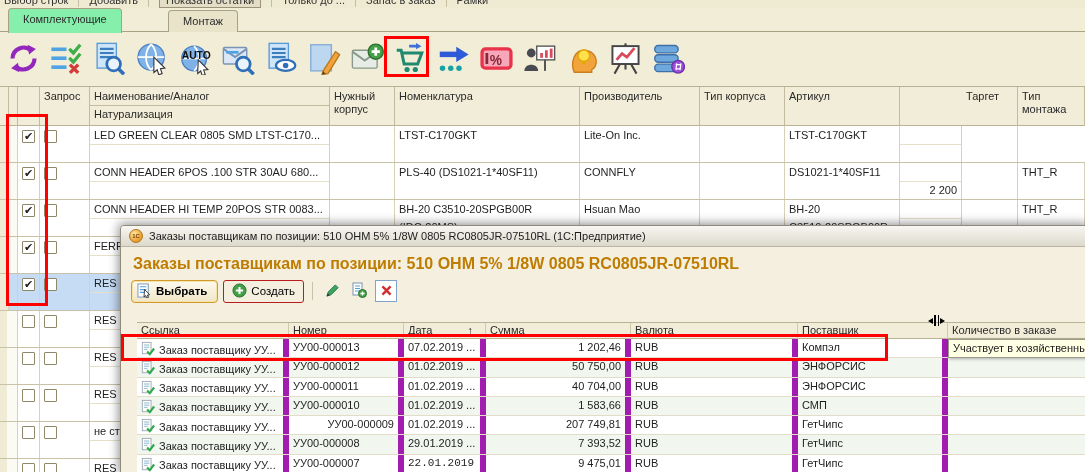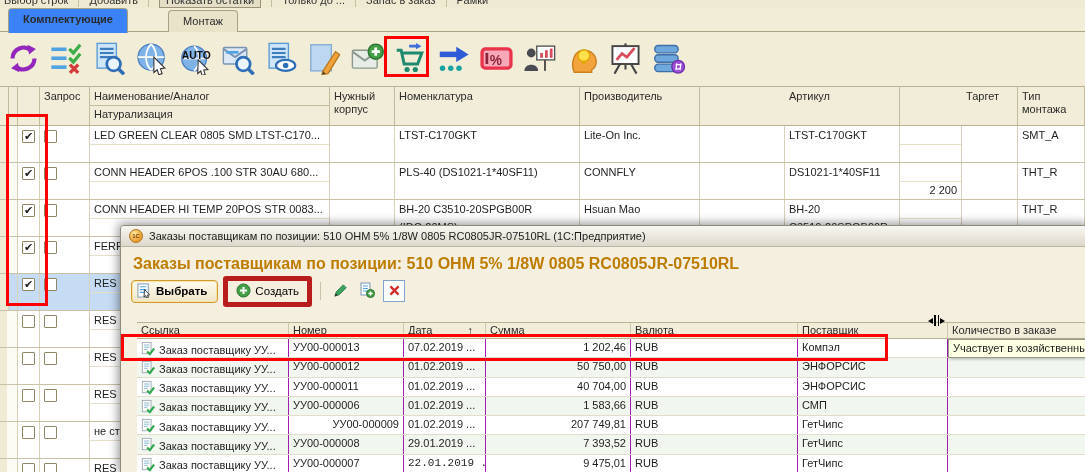--- a/index.html
+++ b/index.html
@@ -12,21 +12,21 @@
   .top-strip-inner { position:absolute; top:-9px; left:4px; display:flex; align-items:center; gap:10px; height:17px; white-space:nowrap; }
   .ts-item { color:#333; }
   .ts-btn { border:1px solid #9a937a; background:#e4dec6; padding:0 6px; height:16px; line-height:15px; }
   .ts-sep { width:1px; height:14px; background:#c5bea2; }
 
   
   .tabs { position:absolute; top:8px; left:0; width:1085px; height:24px; }
   .tabs-underline { position:absolute; left:0; top:23px; width:1085px; height:1px; background:#a9a183; }
   .tab { position:absolute; top:0; height:24px; padding:4px 14px 0; border:1px solid #a9a183; border-bottom:none;
          border-radius:4px 4px 0 0; background:#e9e3ca; color:#2a2a2a; z-index:1; }
-  .tab.active { background:#3b82f6; z-index:3; height:25px; font-weight:bold; }
+  .tab.active { background:#86efac; z-index:3; height:25px; font-weight:normal; }
   .tab.t2 { left:168px; top:2px; height:22px; }
 
   
   .icon-toolbar { position:absolute; top:32px; left:0; width:1085px; height:54px; background:#f2edd7; }
   .tool-btn { position:absolute; top:4px; width:38px; height:44px; display:flex; align-items:center; justify-content:center; }
   .tool-btn svg { width:33px; height:33px; }
 
   
   .main-table { position:absolute; top:86px; left:0; width:1085px; height:386px; background:#fff; border-top:1px solid #b9b294; }
   .mt-header { position:relative; height:39px; background:#f2edd8; border-bottom:1px solid #b9b294; }
@@ -54,32 +54,32 @@
             border:1px solid #8e8a7c; border-radius:4px 4px 0 0; box-shadow:-3px -3px 10px rgba(0,0,0,.25), 3px 3px 12px rgba(0,0,0,.35); z-index:20; }
   .dlg-titlebar { height:21px; background:linear-gradient(#f8f6f1, #dcd8cc); border-bottom:1px solid #b9b5a7;
                   border-radius:3px 3px 0 0; display:flex; align-items:center; padding:0 8px; gap:6px; }
   .onec-ball { width:14px; height:14px; border-radius:50%; background:radial-gradient(circle at 35% 30%, #ffe9a0, #e89b2d 70%);
                border:1px solid #b5741a; color:#7a3e00; font-size:6px; font-weight:bold; display:flex; align-items:center; justify-content:center; }
   .dlg-title { font-size:11px; color:#1c1c1c; white-space:nowrap; overflow:hidden; }
   .dlg-heading { margin:8px 0 2px 12px; font-size:16px; font-weight:bold; color:#be7c00; white-space:nowrap; }
   .dlg-toolbar { display:flex; align-items:center; gap:5px; margin:6px 0 0 10px; height:24px; }
   .btn-select { display:flex; align-items:center; gap:4px; padding:2px 10px 2px 5px; border:1px solid #d29a2c; border-radius:4px;
                 background:linear-gradient(#fdfaee,#f0e6c7); font-weight:bold; font-size:11.5px; box-shadow:inset 0 0 0 1px #f6e3a8; }
-  .btn-create { display:flex; align-items:center; gap:4px; padding:2px 8px; border:5px solid #b91c1c; border-radius:3px; background:transparent; font-size:11.5px; }
+  .btn-create { display:flex; align-items:center; gap:4px; padding:2px 8px; border:1px solid #b91c1c; border-radius:3px; background:transparent; font-size:11.5px; }
   .dlg-sep { width:1px; height:18px; background:#c8c2a8; margin:0 3px; }
   .icon-btn { width:22px; height:22px; display:flex; align-items:center; justify-content:center; }
   .icon-btn.boxed { border:1px solid #7fa3cc; background:#fff; }
 
   .dlg-table { position:absolute; left:16px; top:96px; width:954px; }
   .dt-header { position:relative; height:17px; background:#f2edd8; border-top:1px solid #b9b294; border-bottom:1px solid #b9b294; }
   .dt-hcell { position:absolute; top:0; height:16px; padding:1px 4px; border-right:1px solid #cfc9ae; color:#2a2a2a; white-space:nowrap; overflow:hidden; }
   .dt-hcell .sort { float:right; margin-right:8px; }
   .dt-row { position:relative; height:19.3px; background:#fff; border-bottom:1px solid #e2ddcb; }
   .dt-row.tint { background:#f1f6ef; }
-  .dt-cell { position:absolute; top:0; height:100%; padding:2px 4px; border-right:1px solid #a21caf; white-space:nowrap; overflow:hidden; }
+  .dt-cell { position:absolute; top:0; height:100%; padding:2px 4px; border-right:6px solid #a21caf; white-space:nowrap; overflow:hidden; }
   .dt-cell.num { text-align:right; }
   .dt-link { display:flex; align-items:center; gap:4px; }
   .dt-link svg { flex:0 0 auto; }
 
   
   .tooltip { position:absolute; left:948px; top:339px; width:140px; height:19px; background:#ffffe4; border:1px solid #9c9a8c;
              padding:2px 4px; white-space:nowrap; overflow:hidden; z-index:60; box-shadow:1px 1px 3px rgba(0,0,0,.3); }
 
   
   .resize-cursor { position:absolute; left:928px; top:315px; display:flex; align-items:center; z-index:61; }
@@ -253,20 +253,21 @@
   <div class="main-table" id="main-table">
       <div class="mt-header">
         <div class="mt-hcell" style="left: 0px; width: 7px;"></div>
         <div class="mt-hcell" style="left: 7px; width: 11px;"></div>
         <div class="mt-hcell" style="left: 18px; width: 22px;"></div>
         <div class="mt-hcell" style="left: 40px; width: 50px;"><span>Запрос</span></div>
         <div class="mt-hcell mt-h-split" style="left: 90px; width: 240px;"><span class="h-l1">Наименование/Аналог</span><span>Натурализация</span></div>
         <div class="mt-hcell" style="left: 330px; width: 65px;"><span>Нужный корпус</span></div>
         <div class="mt-hcell" style="left: 395px; width: 185px;"><span>Номенклатура</span></div>
         <div class="mt-hcell" style="left: 580px; width: 120px;"><span>Производитель</span></div>
+        <div class="mt-hcell" style="left: 700px; width: 85px;"><span>Тип корпуса</span></div>
         <div class="mt-hcell" style="left: 785px; width: 115px;"><span>Артикул</span></div>
         <div class="mt-hcell" style="left: 962px; width: 56px;"><span>Таргет</span></div>
         <div class="mt-hcell" style="left: 1018px; width: 67px;"><span>Тип монтажа</span></div>
       </div>
       <div class="mt-row">
         <div class="mt-cell col-edge" style="left: 0px; width: 7px;"></div>
         <div class="mt-cell col-ind" style="left: 7px; width: 11px;"></div>
         <div class="mt-cell" style="left: 18px; width: 22px;">
           <span class="checkbox">✔</span>
         </div>
@@ -274,21 +275,20 @@
           <span class="checkbox"></span>
         </div>
         <div class="mt-cell" style="left: 90px; width: 240px;"><span>LED GREEN CLEAR 0805 SMD LTST-C170...</span><span class="mid-div"></span><span class="l2"></span></div>
         <div class="mt-cell" style="left: 330px; width: 65px;"></div>
         <div class="mt-cell" style="left: 395px; width: 185px;"><span>LTST-C170GKT</span><span class="l2"></span></div>
         <div class="mt-cell" style="left: 580px; width: 120px;"><span>Lite-On Inc.</span></div>
         <div class="mt-cell" style="left: 700px; width: 85px;"></div>
         <div class="mt-cell" style="left: 785px; width: 115px;"><span>LTST-C170GKT</span><span class="l2"></span></div>
         <div class="mt-cell" style="left: 900px; width: 62px;"><span></span><span class="mid-div"></span><span class="l2 num"></span></div>
         <div class="mt-cell" style="left: 962px; width: 56px;"></div>
-        <div class="mt-cell" style="left: 1018px; width: 67px;"><span>SMT_A</span></div>
       </div>
       <div class="mt-row">
         <div class="mt-cell col-edge" style="left: 0px; width: 7px;"></div>
         <div class="mt-cell col-ind" style="left: 7px; width: 11px;"></div>
         <div class="mt-cell" style="left: 18px; width: 22px;">
           <span class="checkbox">✔</span>
         </div>
         <div class="mt-cell" style="left: 40px; width: 50px;">
           <span class="checkbox"></span>
         </div>
@@ -567,21 +567,21 @@
           <div class="dt-cell" style="left: 0px; width: 152px;">
             <span class="dt-link">
               <span><svg width="14" height="15" viewBox="0 0 16 16">
                   <rect x="1.5" y="1" width="10" height="13" fill="#fdfdf5" stroke="#9aa5b5"></rect>
                   <path d="M3.5 4h6M3.5 6.5h6M3.5 9h4" stroke="#7fb0d8" stroke-width="1"></path>
                   <path d="M7 11.5l3 3 5-6.5" fill="none" stroke="#2fa84f" stroke-width="2.4"></path>
                 </svg></span>
               <span>Заказ поставщику УУ...</span>
             </span>
           </div>
-          <div class="dt-cell" style="left: 152px; width: 115px;">УУ00-000006</div>
+          <div class="dt-cell" style="left: 152px; width: 115px;">УУ00-000010</div>
           <div class="dt-cell" style="left: 267px; width: 82px;">01.02.2019 ...</div>
           <div class="dt-cell num" style="left: 349px; width: 145px;">1 583,66</div>
           <div class="dt-cell" style="left: 494px; width: 167px;">RUB</div>
           <div class="dt-cell" style="left: 661px; width: 150px;">СМП</div>
           <div class="dt-cell" style="left: 811px; width: 143px;"></div>
         </div>
         <div class="dt-row">
           <div class="dt-cell" style="left: 0px; width: 152px;">
             <span class="dt-link">
               <span><svg width="14" height="15" viewBox="0 0 16 16">

